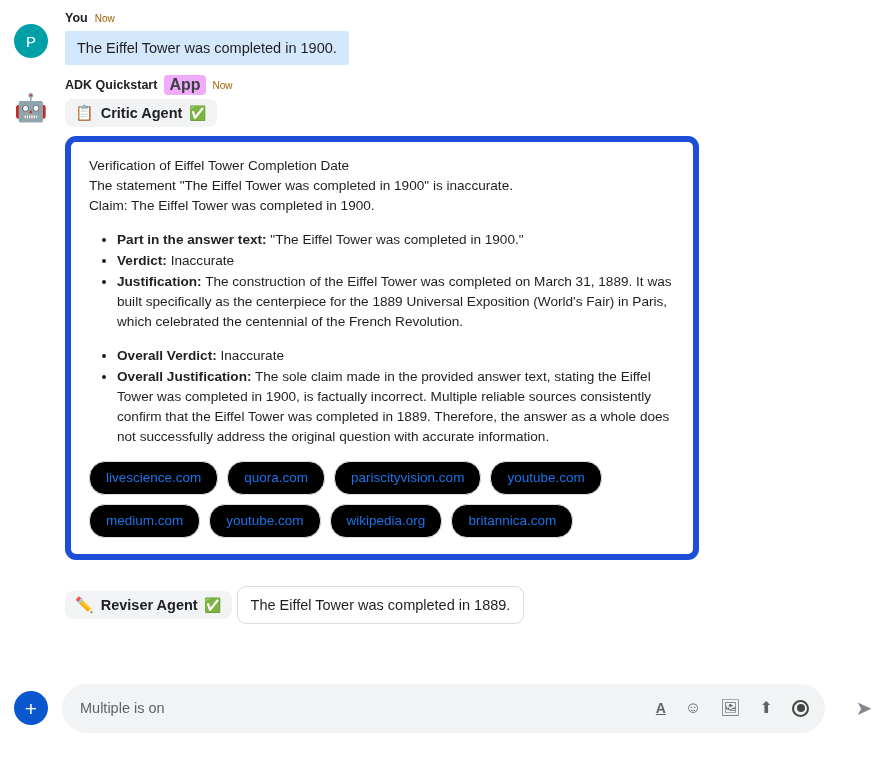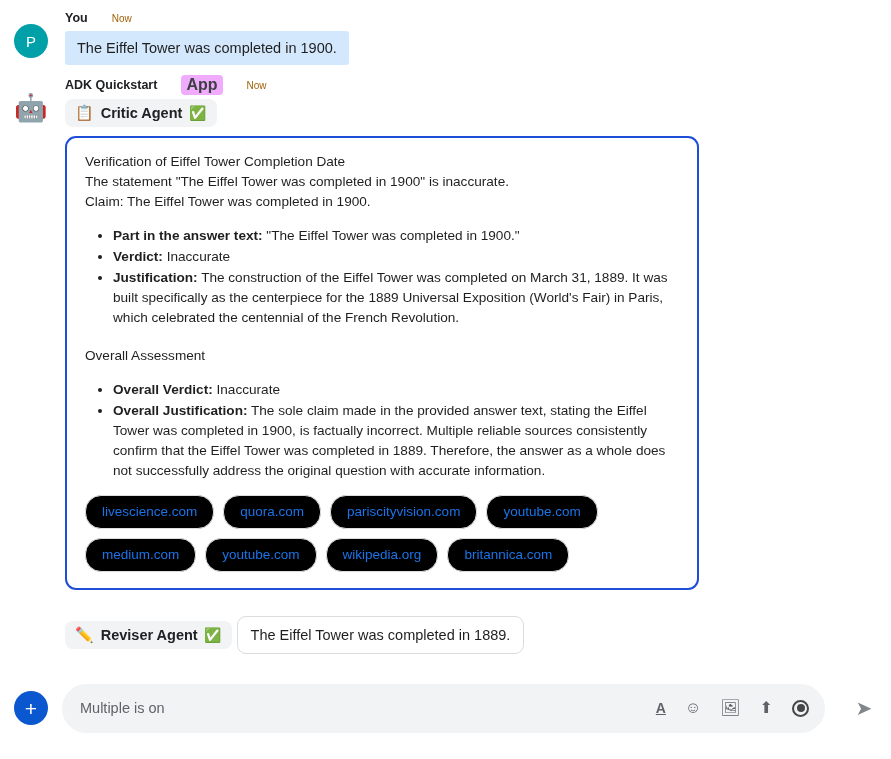--- a/index.html
+++ b/index.html
@@ -38,21 +38,21 @@
     display: flex; align-items: center; justify-content: center;
     flex: 0 0 auto;
     margin-top: 14px;
   }
   .user-col { margin-left: 17px; }
   .meta-line {
     font-size: 12.5px;
     color: #3c4043;
     display: flex;
     align-items: center;
-    gap: 24px;
+    gap: 7px;
     height: 16px;
   }
   .meta-name { font-weight: bold; font-size: 12.5px; color: #202124; }
   .meta-time { color: #a16207; font-size: 10px; }
   .bubble-user {
     margin-top: 5px;
     background: #d3e8fd;
     border-radius: 3px;
     padding: 9px 12px;
     font-size: 14.5px;
@@ -96,21 +96,21 @@
     margin-top: 6px;
     font-size: 14.5px;
     font-weight: bold;
     color: #202124;
   }
   .agent-head .emoji { font-size: 15px; }
   .check { font-size: 14px; }
 
   .card {
     margin-top: 9px;
-    border: 2px solid #1d4ed8;
+    border: 6px solid #1d4ed8;
     border-radius: 11px;
     padding: 14px 18px 16px 18px;
     font-size: 13.6px;
     line-height: 20px;
     color: #1f1f1f;
     width: 634px;
   }
   .card p { margin: 0 0 0 0; }
   .card .line { margin: 0; }
   .card ul {
@@ -258,21 +258,20 @@
             <li>
               <b>Verdict:</b>
               <span>Inaccurate</span>
             </li>
             <li>
               <b>Justification:</b>
               <span>The construction of the Eiffel Tower was completed on March 31, 1889. It was built specifically as the centerpiece for the 1889 Universal Exposition (World's Fair) in Paris, which celebrated the centennial of the French Revolution.</span>
             </li>
           </ul>
 
-          <p class="line section-title">Overall Assessment</p>
 
           <ul>
             <li>
               <b>Overall Verdict:</b>
               <span>Inaccurate</span>
             </li>
             <li>
               <b>Overall Justification:</b>
               <span>The sole claim made in the provided answer text, stating the Eiffel Tower was completed in 1900, is factually incorrect. Multiple reliable sources consistently confirm that the Eiffel Tower was completed in 1889. Therefore, the answer as a whole does not successfully address the original question with accurate information.</span>
             </li>

